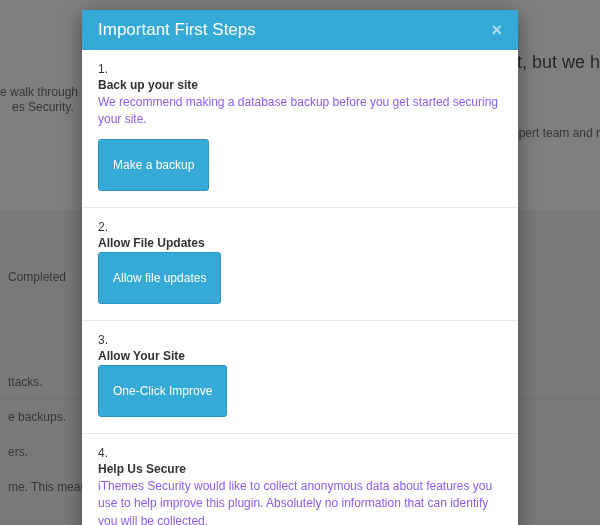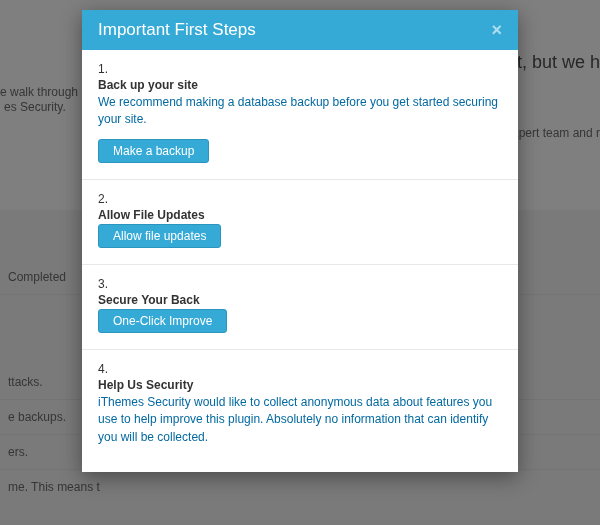--- a/index.html
+++ b/index.html
@@ -47,41 +47,41 @@
     line-height: 1;
     font-weight: bold;
   }
   .step {
     padding: 12px 16px 16px 16px;
     border-bottom: 1px solid #e8e8e8;
   }
   .step:last-of-type { border-bottom: none; }
   .step-num { font-size: 12px; color: #333; margin-bottom: 2px; }
   .step-title { font-size: 12px; font-weight: bold; color: #333; margin-bottom: 2px; }
-  .step-desc { font-size: 12px; color: #0369a1; line-height: 1.45; margin-bottom: 10px; }
+  .step-desc { font-size: 12px; color: #8b5cf6; line-height: 1.45; margin-bottom: 10px; }
   .btn {
     display: inline-block;
     background: #35aad6;
     color: #fff;
     border: 1px solid #2b95bd;
     border-radius: 3px;
-    padding: 4px 14px;
+    padding: 18px 14px;
     font-size: 12px;
     cursor: pointer;
   }
 </style>
 </head>
 <body>
 
 <div class="bg">
   <div class="bg-top"></div>
   <div class="bg-bottom"></div>
   <div class="bg-text" style="top:52px; right:0; font-size:18px; color:#333;">tt, but we h</div>
   <div class="bg-text" style="top:85px; left:0;">e walk through h</div>
-  <div class="bg-text" style="top:100px; left:4px;">es Security.</div>
+  <div class="bg-text" style="top:100px; left:12px;">es Security.</div>
   <div class="bg-text" style="top:126px; right:0;">xpert team and r</div>
   <div class="bg-cells" style="top:260px;">
     <div class="completed">Completed</div>
   </div>
   <div class="bg-cells" style="top:365px;">
     <div>ttacks.</div>
     <div>e backups.</div>
     <div>ers.</div>
     <div style="border-bottom:none;">me. This means t</div>
   </div>
@@ -103,24 +103,24 @@
   </div>
 
   <div class="step">
     <div class="step-num">2.</div>
     <div class="step-title">Allow File Updates</div>
     <button class="btn">Allow file updates</button>
   </div>
 
   <div class="step">
     <div class="step-num">3.</div>
-    <div class="step-title">Secure Your Back</div>
+    <div class="step-title">Allow Your Site</div>
     <button class="btn">One-Click Improve</button>
   </div>
 
   <div class="step">
     <div class="step-num">4.</div>
-    <div class="step-title">Help Us Security</div>
+    <div class="step-title">Help Us Secure</div>
     <div class="step-desc">iThemes Security would like to collect anonymous data about features you use to help improve this plugin. Absolutely no information that can identify you will be collected.</div>
 
   </div>
 
 </div>
 
 </body></html>

